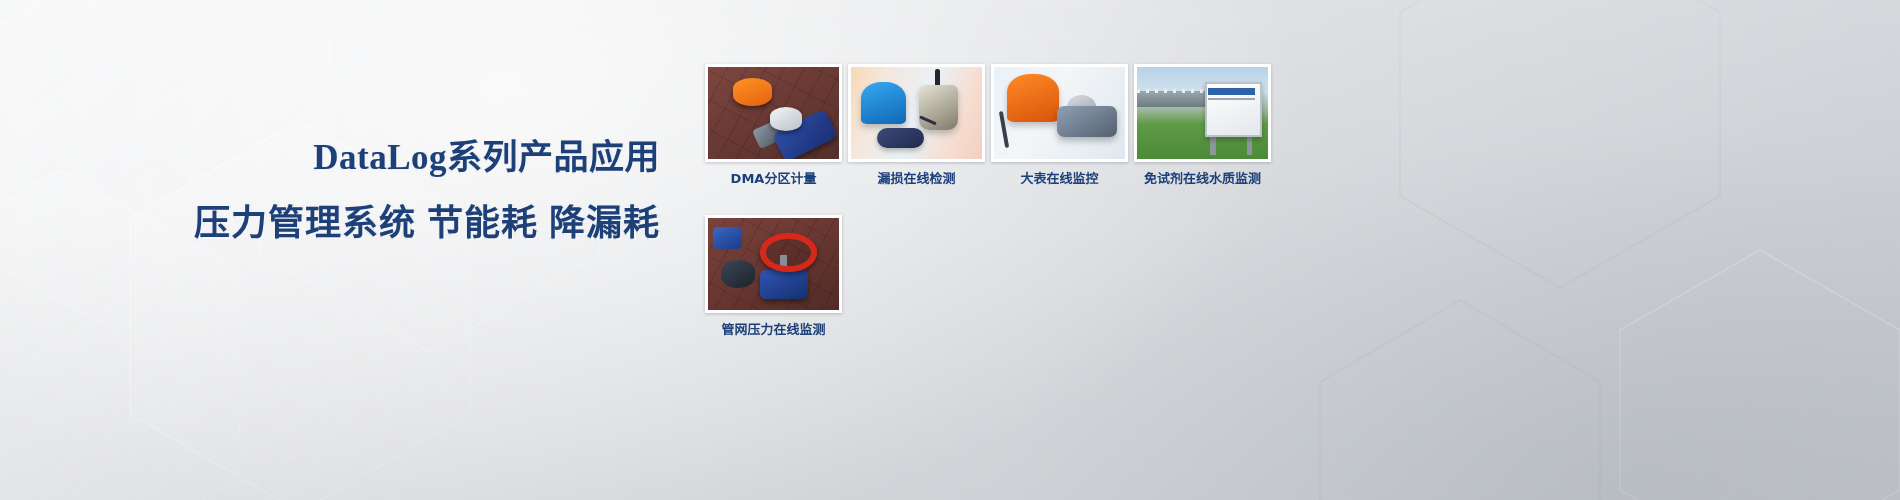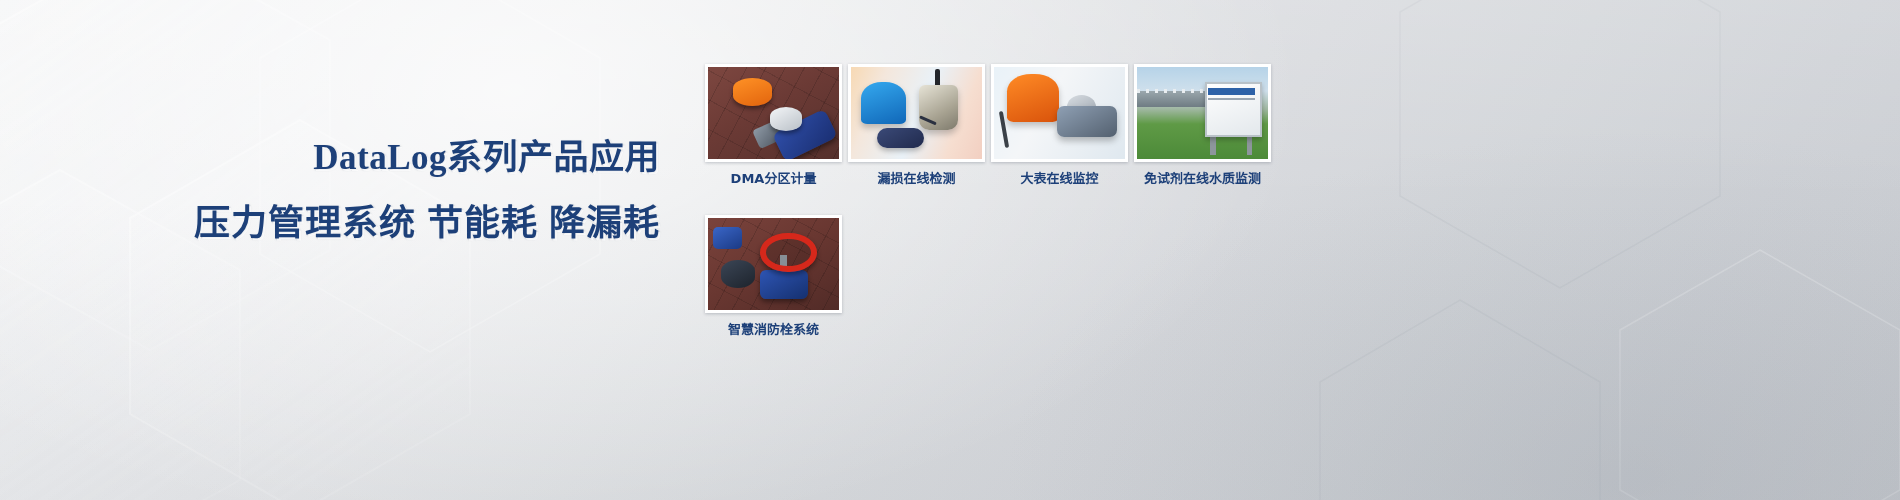--- a/index.html
+++ b/index.html
@@ -382,18 +382,18 @@
       <div class="thumb">
         <div class="photo">
           <div class="sc sc-valve"></div>
           <div class="vl-blue"></div>
             <div class="vl-cover"></div>
           <div class="vl-stem"></div>
             <div class="vl-body"></div>
             <div class="vl-wheel"></div>
         </div>
       </div>
-      <div class="cap">智慧消防栓系统</div>
+      <div class="cap">管网压力在线监测</div>
     </div>
 
 
   </div>
 </div>
 
 </body></html>

